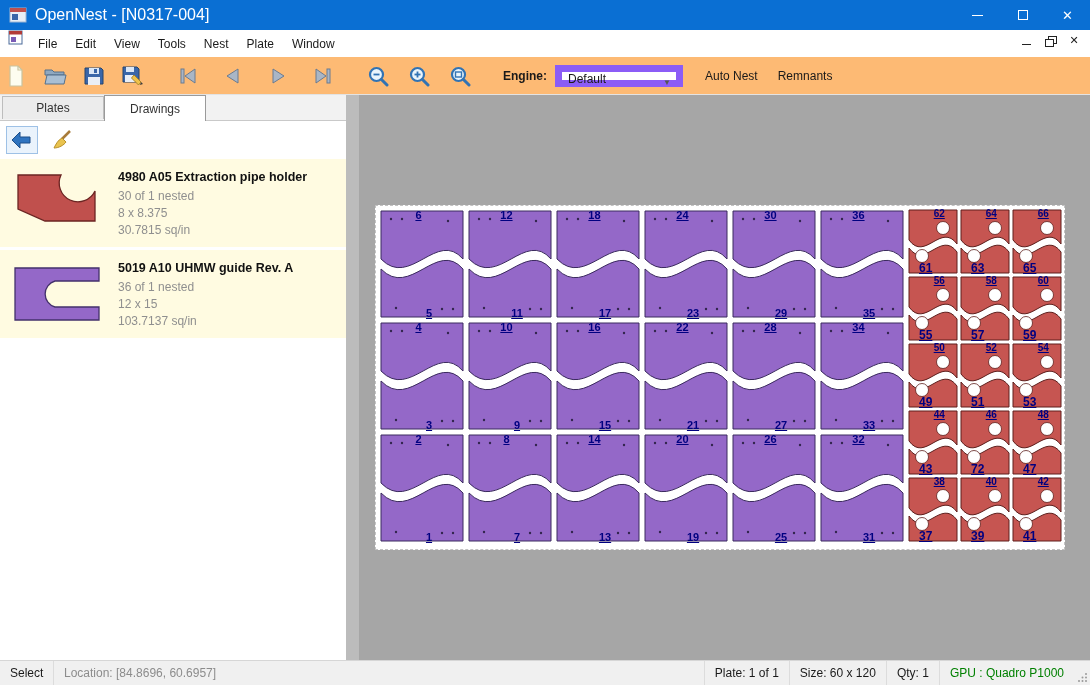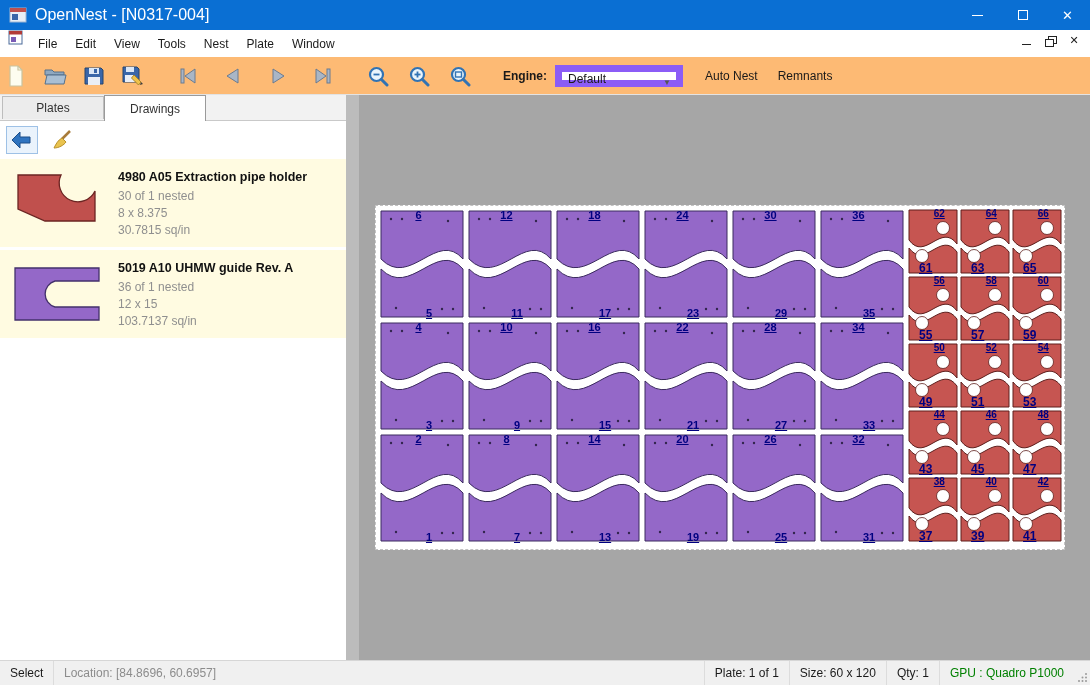--- a/index.html
+++ b/index.html
@@ -554,21 +554,21 @@
                 <path d="M2,2 H50 V36 C34,14 18,54 2,32 Z" fill="#c65551" stroke="#5e1f1d" stroke-width="1"></path>
                 <path d="M50,65 H2 V40 C18,62 34,22 50,44 Z" fill="#c65551" stroke="#5e1f1d" stroke-width="1"></path>
                 <circle cx="36" cy="20" r="6.5" fill="#fff" stroke="#5e1f1d" stroke-width="0.8"></circle>
                 <circle cx="15" cy="48" r="6.5" fill="#fff" stroke="#5e1f1d" stroke-width="0.8"></circle>
               </svg><span class="pnum ptop">44</span><span class="pnum pbot">43</span></div>
             <div class="rcell"><svg width="52" height="67" viewBox="0 0 52 67">
                 <path d="M2,2 H50 V36 C34,14 18,54 2,32 Z" fill="#c65551" stroke="#5e1f1d" stroke-width="1"></path>
                 <path d="M50,65 H2 V40 C18,62 34,22 50,44 Z" fill="#c65551" stroke="#5e1f1d" stroke-width="1"></path>
                 <circle cx="36" cy="20" r="6.5" fill="#fff" stroke="#5e1f1d" stroke-width="0.8"></circle>
                 <circle cx="15" cy="48" r="6.5" fill="#fff" stroke="#5e1f1d" stroke-width="0.8"></circle>
-              </svg><span class="pnum ptop">46</span><span class="pnum pbot">45</span></div>
+              </svg><span class="pnum ptop">46</span><span class="pnum pbot">72</span></div>
             <div class="rcell"><svg width="52" height="67" viewBox="0 0 52 67">
                 <path d="M2,2 H50 V36 C34,14 18,54 2,32 Z" fill="#c65551" stroke="#5e1f1d" stroke-width="1"></path>
                 <path d="M50,65 H2 V40 C18,62 34,22 50,44 Z" fill="#c65551" stroke="#5e1f1d" stroke-width="1"></path>
                 <circle cx="36" cy="20" r="6.5" fill="#fff" stroke="#5e1f1d" stroke-width="0.8"></circle>
                 <circle cx="15" cy="48" r="6.5" fill="#fff" stroke="#5e1f1d" stroke-width="0.8"></circle>
               </svg><span class="pnum ptop">48</span><span class="pnum pbot">47</span></div>
             <div class="rcell"><svg width="52" height="67" viewBox="0 0 52 67">
                 <path d="M2,2 H50 V36 C34,14 18,54 2,32 Z" fill="#c65551" stroke="#5e1f1d" stroke-width="1"></path>
                 <path d="M50,65 H2 V40 C18,62 34,22 50,44 Z" fill="#c65551" stroke="#5e1f1d" stroke-width="1"></path>
                 <circle cx="36" cy="20" r="6.5" fill="#fff" stroke="#5e1f1d" stroke-width="0.8"></circle>

